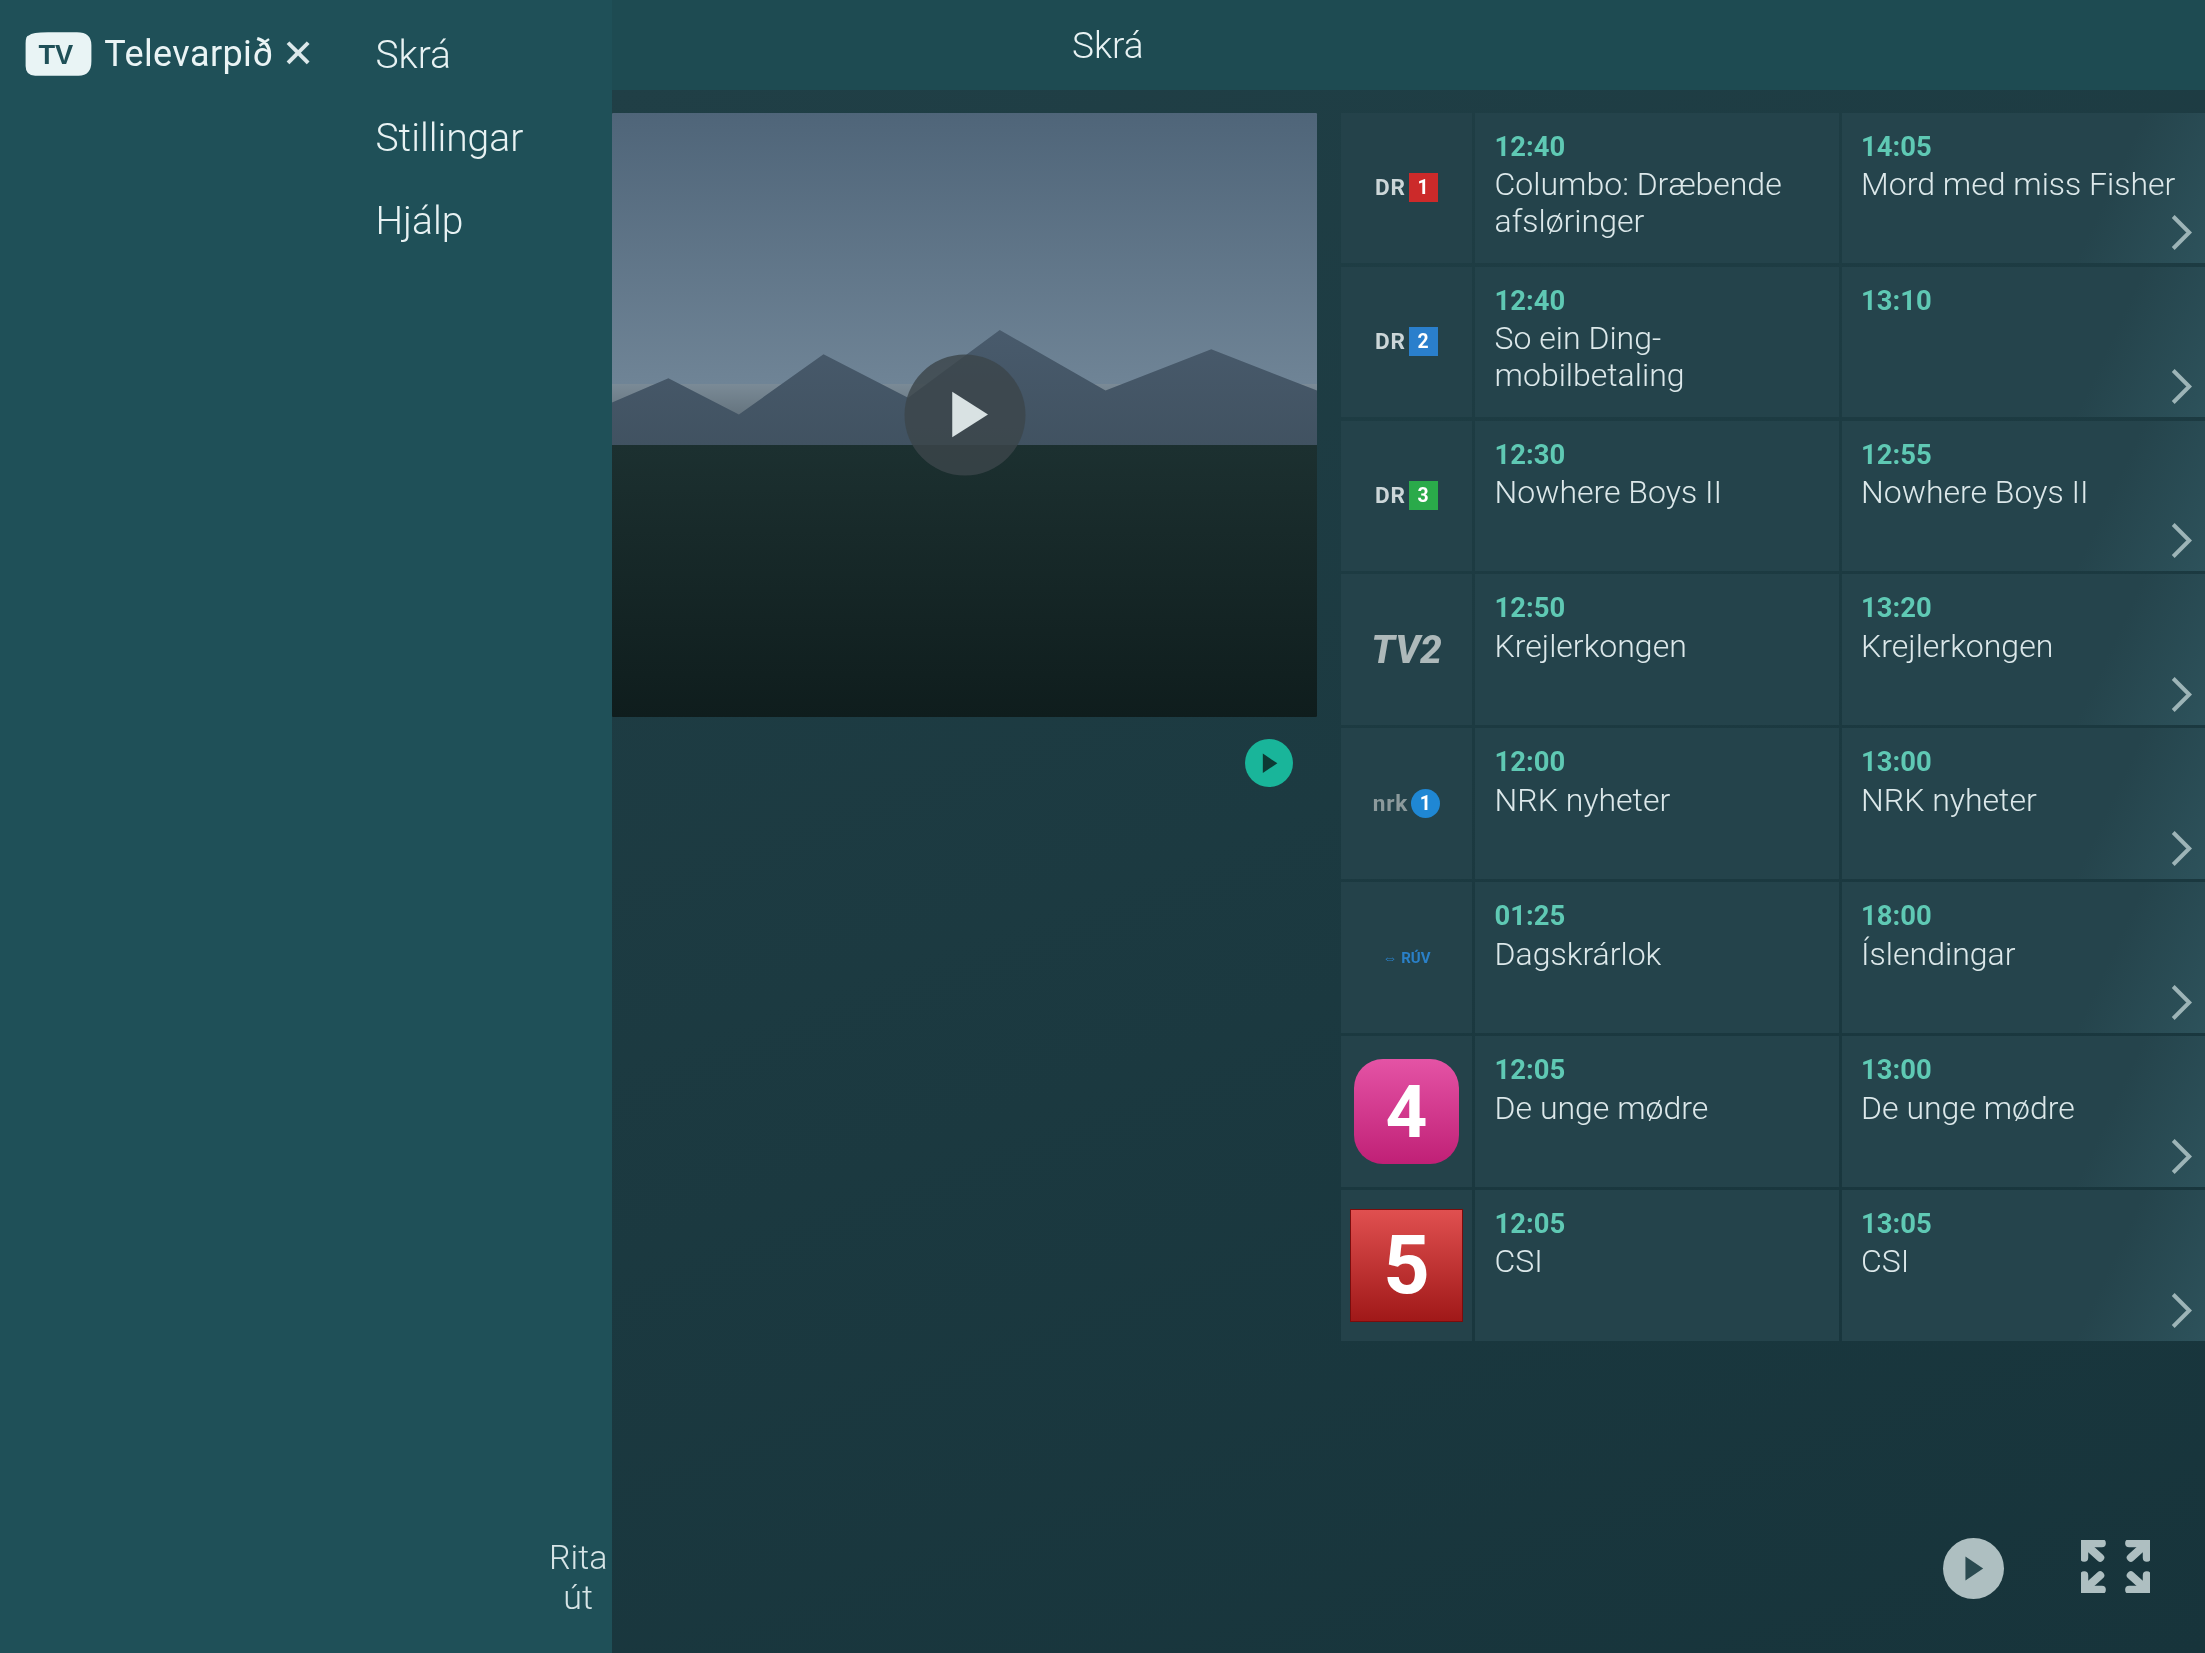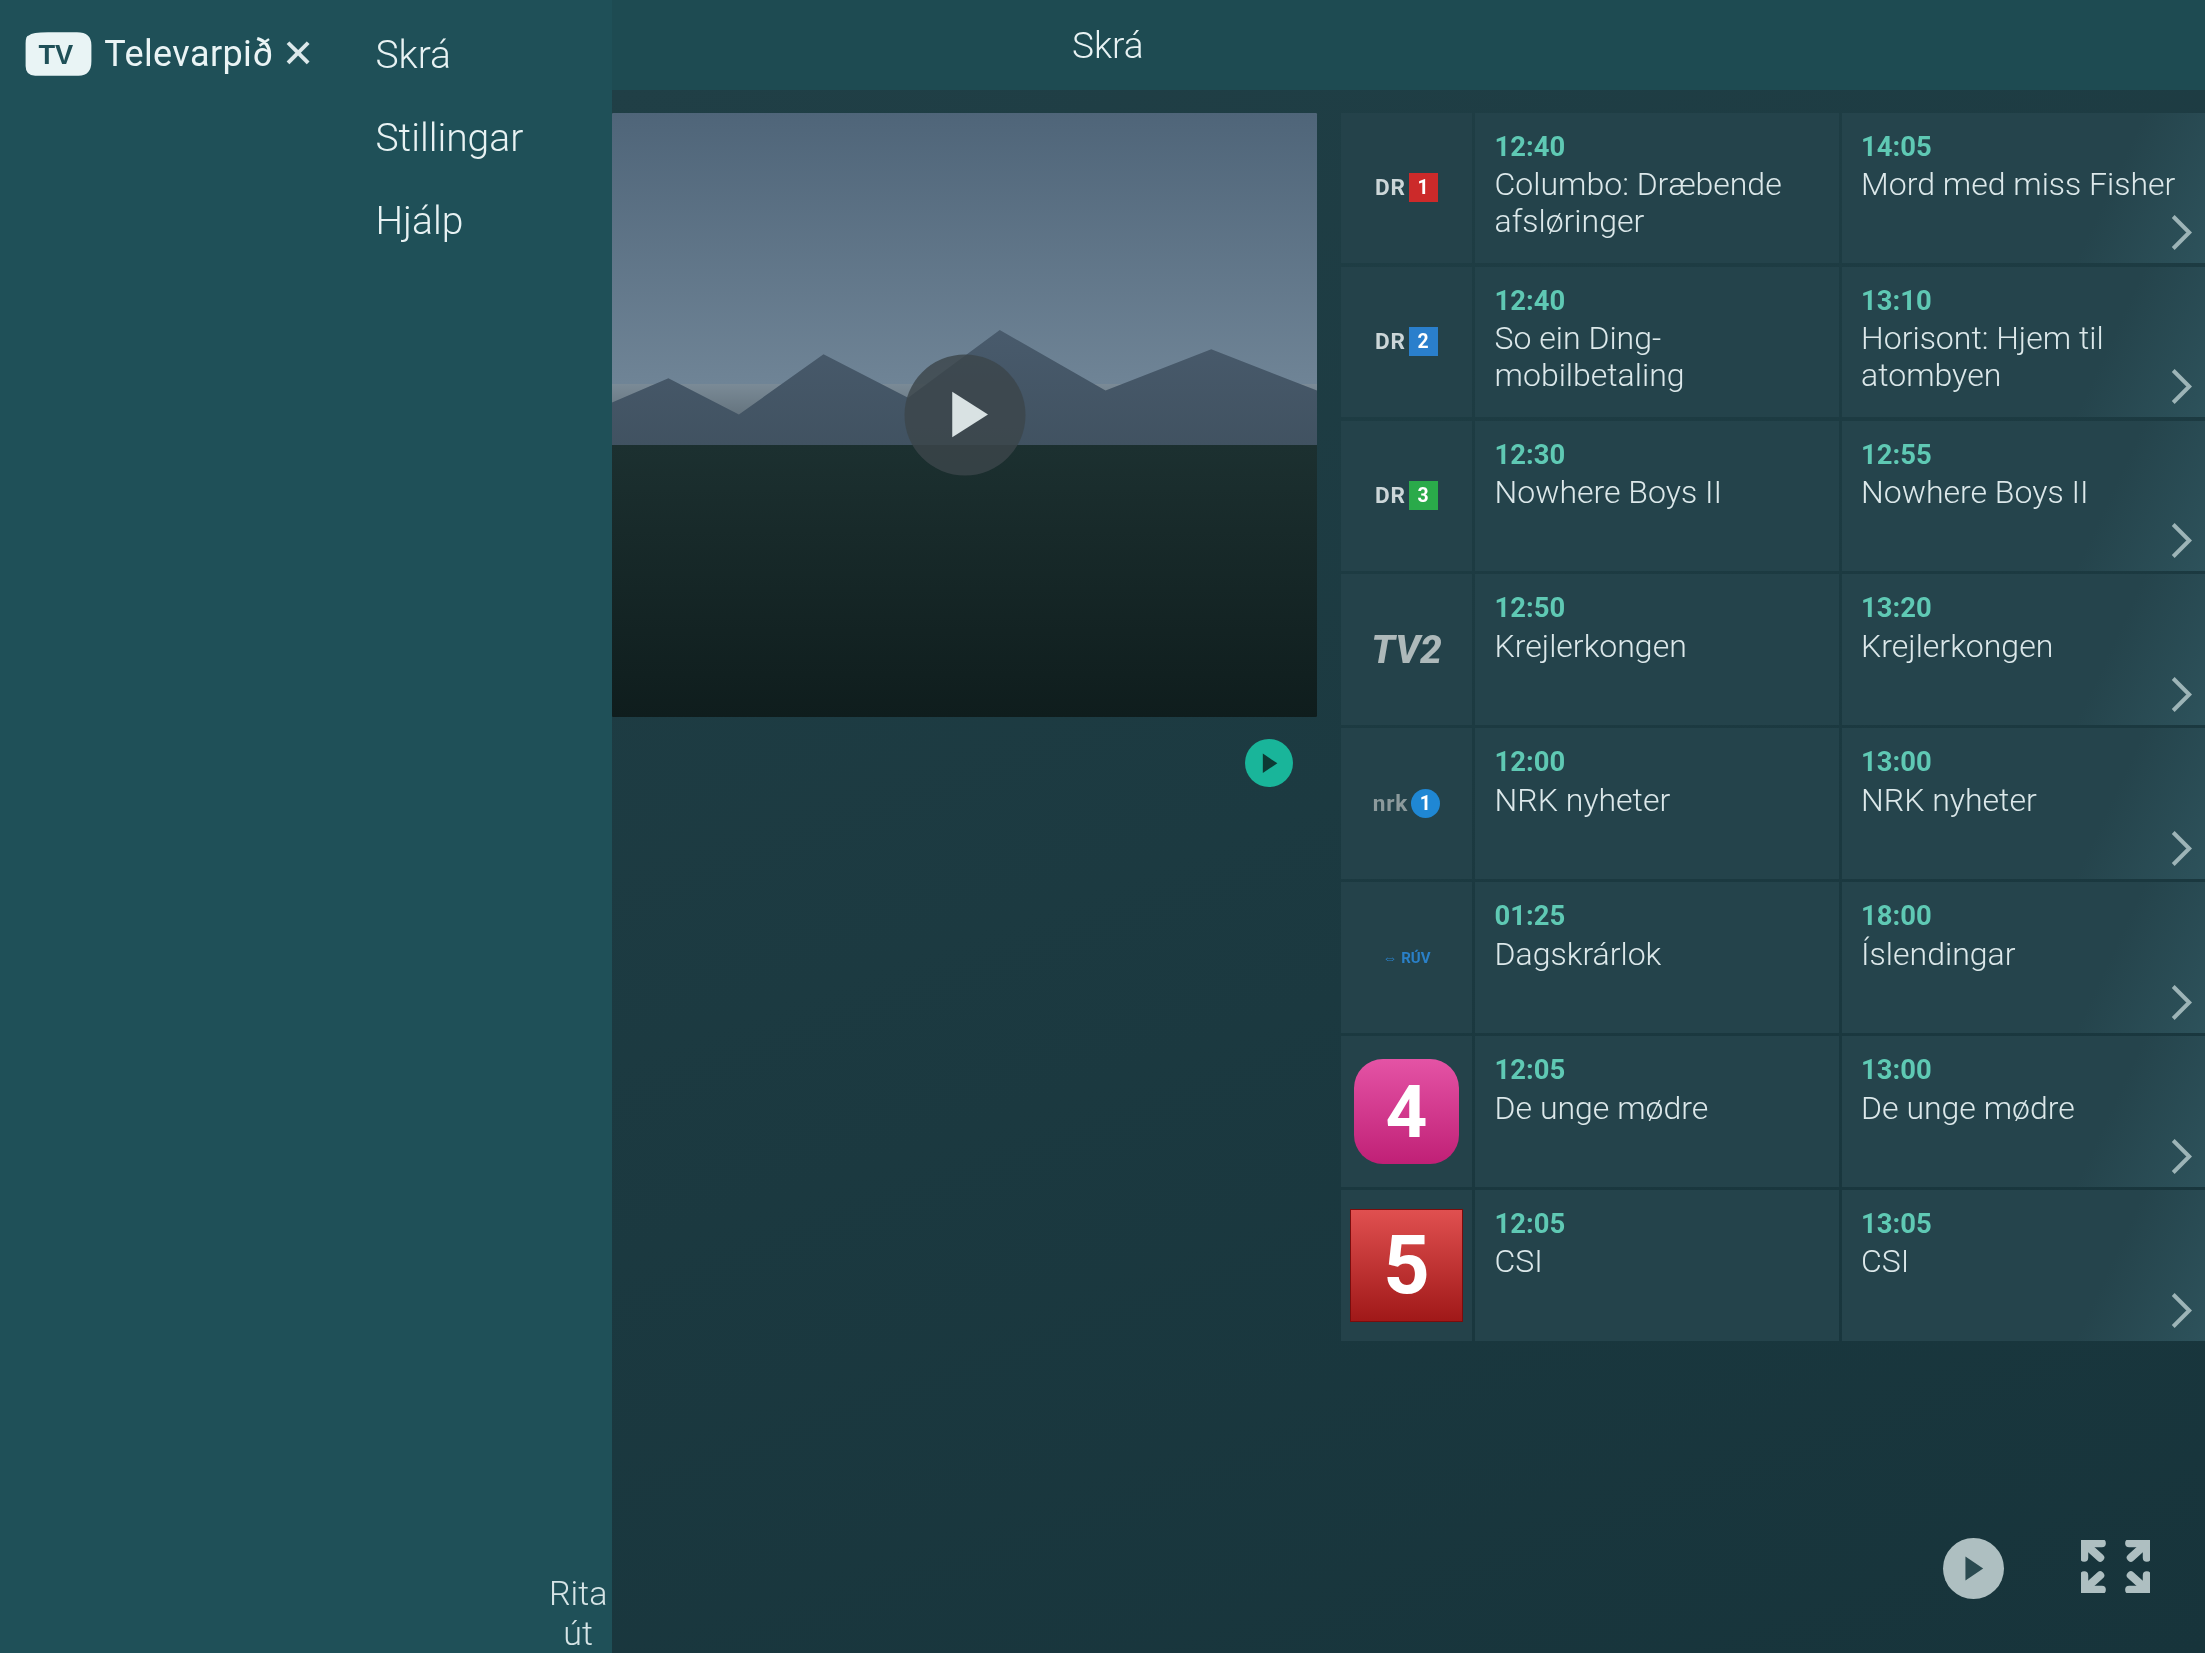--- a/index.html
+++ b/index.html
@@ -63,20 +63,21 @@
   }
   .nav-item {
     color: #e8f2f3;
     font-size: 39px;
     font-weight: 300;
     cursor: pointer;
   }
   .sidebar-footer {
     margin-top: auto;
     text-align: center;
+    padding-bottom: 36px;
   }
   .logout {
     color: #d6e4e6;
     font-size: 34px;
     font-weight: 300;
     cursor: pointer;
   }
 
   
   .header {
@@ -313,21 +314,20 @@
                 <span>DR</span>
                 <span class="logo-num">2</span>
               </span>
           </div>
           <div class="prog-cell">
             <div class="prog-time">12:40</div>
             <div class="prog-title">So ein Ding-mobilbetaling</div>
           </div>
           <div class="prog-cell">
             <div class="prog-time">13:10</div>
-            <div class="prog-title">Horisont: Hjem til atombyen</div>
             <svg class="chevron" width="24" height="39" viewBox="0 0 30 48">
                 <polyline points="4,4 24,24 4,44" fill="none" stroke="#9db4b7" stroke-width="5"></polyline>
               </svg>
           </div>
         </div>
 
         <div class="channel-row">
           <div class="logo-cell">
             <span class="chlogo dr3">
                 <span>DR</span>

